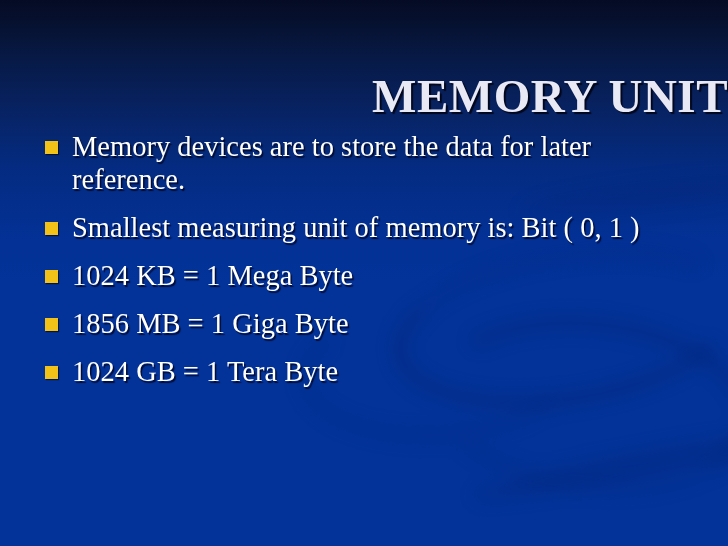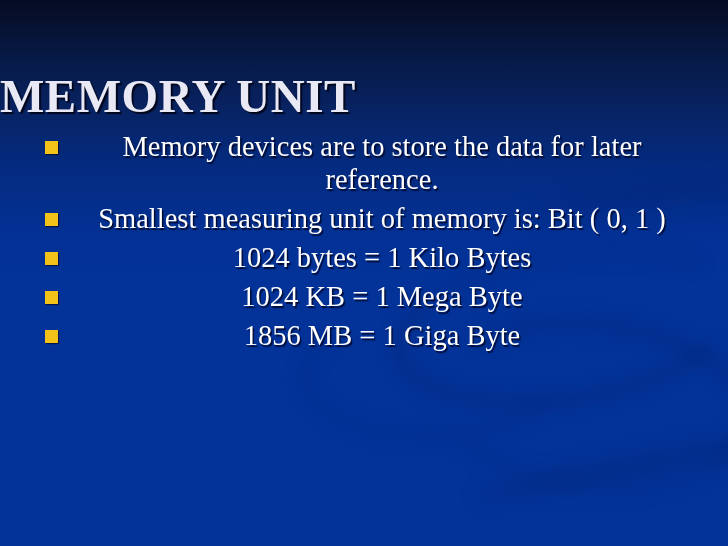--- a/index.html
+++ b/index.html
@@ -88,51 +88,50 @@
   #content {
     position: absolute;
     inset: 0;
   }
 
   #title {
     position: absolute;
     left: 0;
     top: 42px;
     width: 728px;
-    text-align: left;
+    text-align: right;
     color: #e9e9f6;
     font-size: 47px;
     font-weight: bold;
     letter-spacing: 0.5px;
     line-height: 1.0;
     text-shadow: 2px 2px 1px rgba(0, 2, 18, 0.85);
     white-space: nowrap;
   }
 
   #bullet-list {
     position: absolute;
     left: 40px;
     top: 130px;
     width: 652px;
     list-style: none;
     margin: 0;
     padding: 0;
-    text-align: center;
   }
   .bullet-item {
     position: relative;
     padding-left: 32px;
     margin: 0 0 2px 0;
     color: #ffffff;
     font-size: 28.5px;
     line-height: 33px;
     text-shadow: 1.5px 1.5px 1px rgba(0, 3, 28, 0.80);
   }
   .bullet-item + .bullet-item {
-    margin-top: 6px;
+    margin-top: 15px;
   }
   .bullet-marker {
     position: absolute;
     left: 5px;
     top: 11px;
     width: 13px;
     height: 13px;
     background: #f2c219;
     box-shadow: 1px 1px 1px rgba(0, 3, 28, 0.6);
   }
@@ -165,33 +164,33 @@
         <span class="bullet-marker"></span>
         <span class="bullet-text">Memory devices are to store the data for later reference.</span>
       </li>
 
       <li class="bullet-item">
         <span class="bullet-marker"></span>
         <span class="bullet-text">Smallest measuring unit of memory is: Bit ( 0, 1 )</span>
       </li>
 
 
-      <li class="bullet-item">
-        <span class="bullet-marker"></span>
-        <span class="bullet-text">1024 bytes = 1 Kilo Bytes</span>
-      </li>
 
       <li class="bullet-item">
         <span class="bullet-marker"></span>
         <span class="bullet-text">1024 KB = 1 Mega Byte</span>
       </li>
 
       <li class="bullet-item">
         <span class="bullet-marker"></span>
         <span class="bullet-text">1856 MB = 1 Giga Byte</span>
       </li>
 
+      <li class="bullet-item">
+        <span class="bullet-marker"></span>
+        <span class="bullet-text">1024 GB = 1 Tera Byte</span>
+      </li>
 
 
     </ul>
 
   </div>
 </div>
 
 </body></html>

